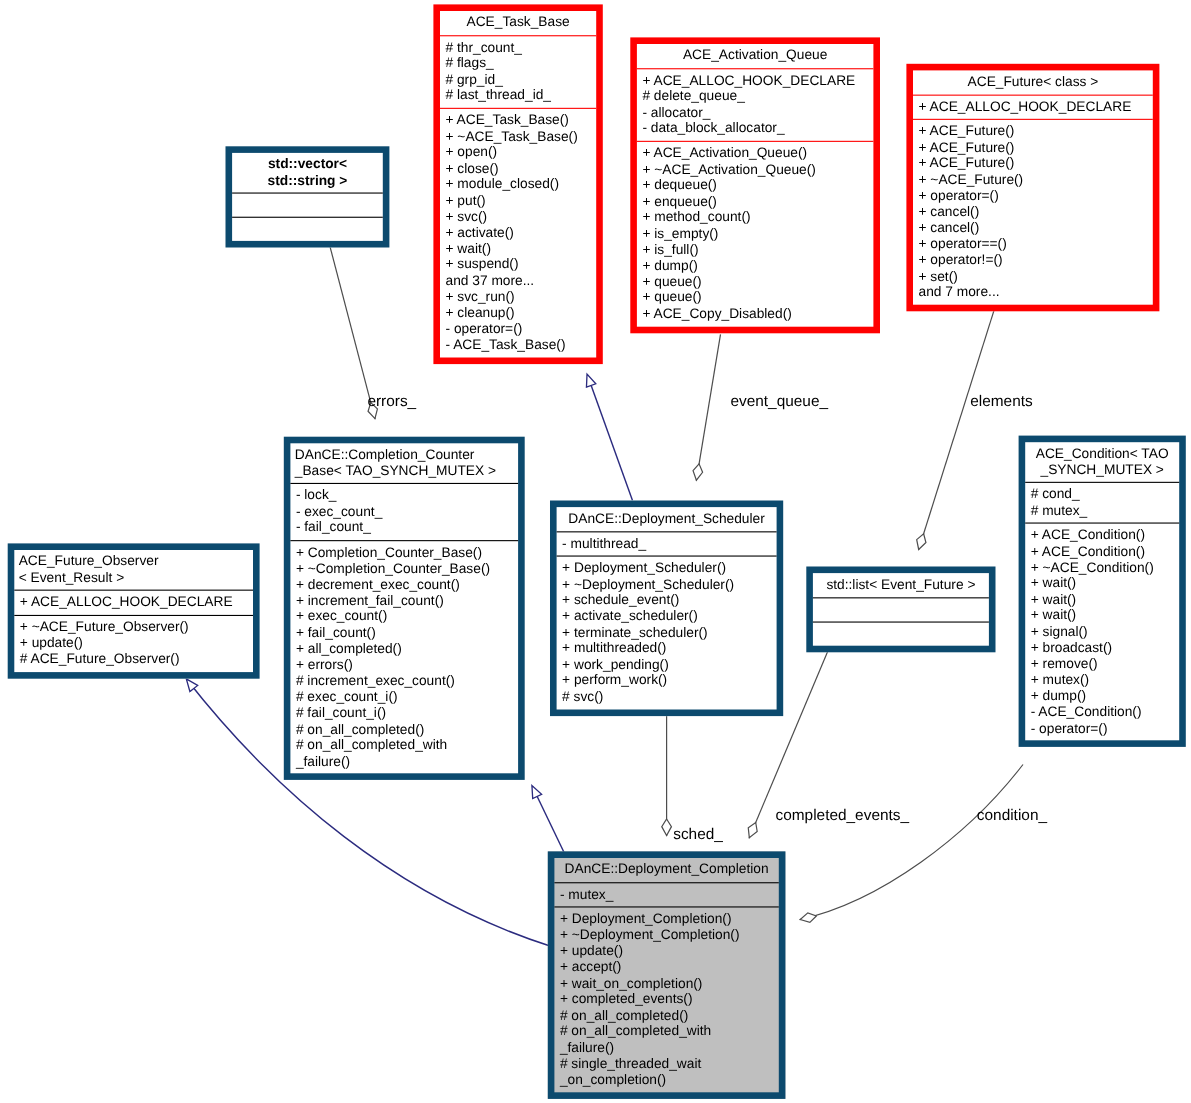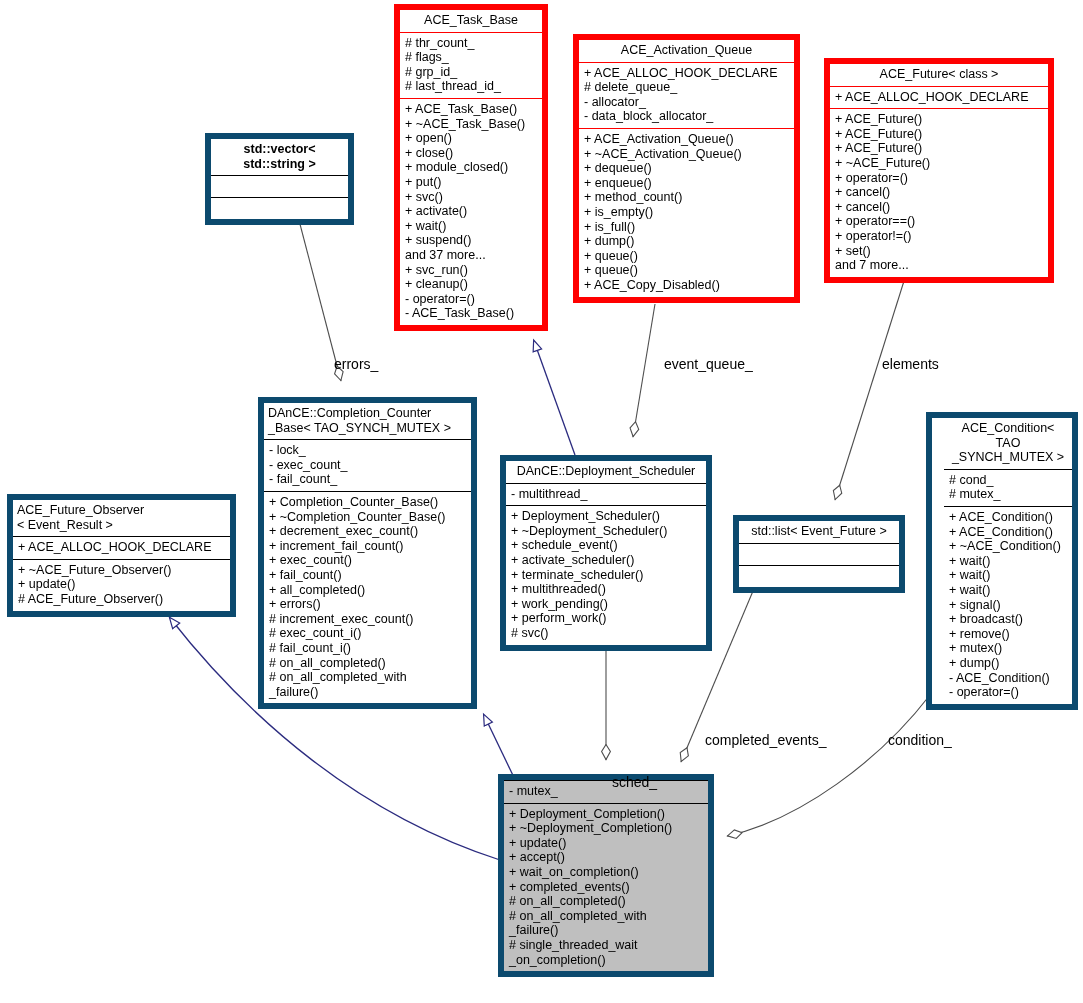--- a/index.html
+++ b/index.html
@@ -202,21 +202,21 @@
       <div class="row"># ACE_Future_Observer()</div>
     </div>
   </div>
 
   <div class="umlbox" style="left:733px;top:515px;width:172px;">
     <div class="sect title">std::list&lt; Event_Future &gt;</div>
     <div class="sect attrs empty"></div>
     <div class="sect ops empty"></div>
   </div>
 
-  <div class="umlbox" style="left:926px;top:412px;width:152px;padding-left:12px;">
+  <div class="umlbox" style="left:926px;top:396px;width:152px;">
     <div class="sect title">ACE_Condition&lt; TAO
 _SYNCH_MUTEX &gt;</div>
     <div class="sect attrs">
       <div class="row"># cond_</div>
       <div class="row"># mutex_</div>
     </div>
     <div class="sect ops">
       <div class="row">+ ACE_Condition()</div>
       <div class="row">+ ACE_Condition()</div>
       <div class="row">+ ~ACE_Condition()</div>
@@ -227,20 +227,21 @@
       <div class="row">+ broadcast()</div>
       <div class="row">+ remove()</div>
       <div class="row">+ mutex()</div>
       <div class="row">+ dump()</div>
       <div class="row">- ACE_Condition()</div>
       <div class="row">- operator=()</div>
     </div>
   </div>
 
   <div class="umlbox grey" style="left:498px;top:774px;width:216px;">
+    <div class="sect title">DAnCE::Deployment_Completion</div>
     <div class="sect attrs">
       <div class="row">- mutex_</div>
     </div>
     <div class="sect ops">
       <div class="row">+ Deployment_Completion()</div>
       <div class="row">+ ~Deployment_Completion()</div>
       <div class="row">+ update()</div>
       <div class="row">+ accept()</div>
       <div class="row">+ wait_on_completion()</div>
       <div class="row">+ completed_events()</div>
@@ -248,17 +249,17 @@
       <div class="row"># on_all_completed_with
 _failure()</div>
       <div class="row"># single_threaded_wait
 _on_completion()</div>
     </div>
   </div>
 
   <div class="edgelabel" style="left:334px;top:357px;">errors_</div>
   <div class="edgelabel" style="left:649px;top:357px;margin-left:15px;">event_queue_</div>
   <div class="edgelabel" style="left:882px;top:357px;">elements</div>
-  <div class="edgelabel" style="left:612px;top:775px;">sched_</div>
+  <div class="edgelabel" style="left:612px;top:751px;">sched_</div>
   <div class="edgelabel" style="left:705px;top:733px;">completed_events_</div>
   <div class="edgelabel" style="left:888px;top:733px;text-align:right;">condition_</div>
 
 </div>
 
 </body></html>

